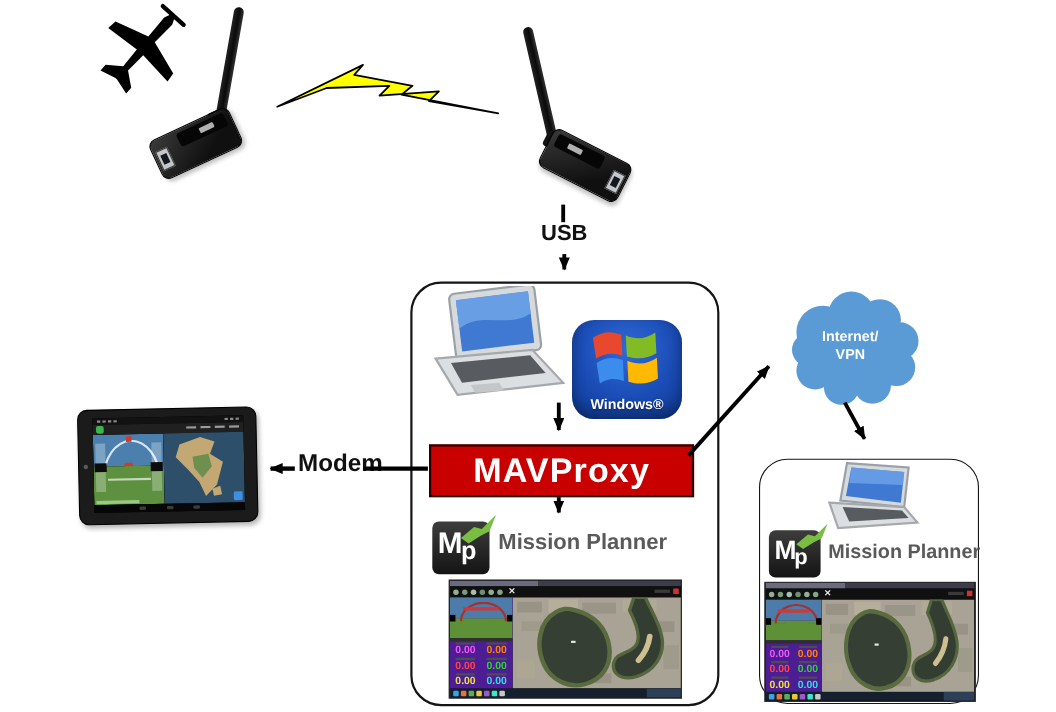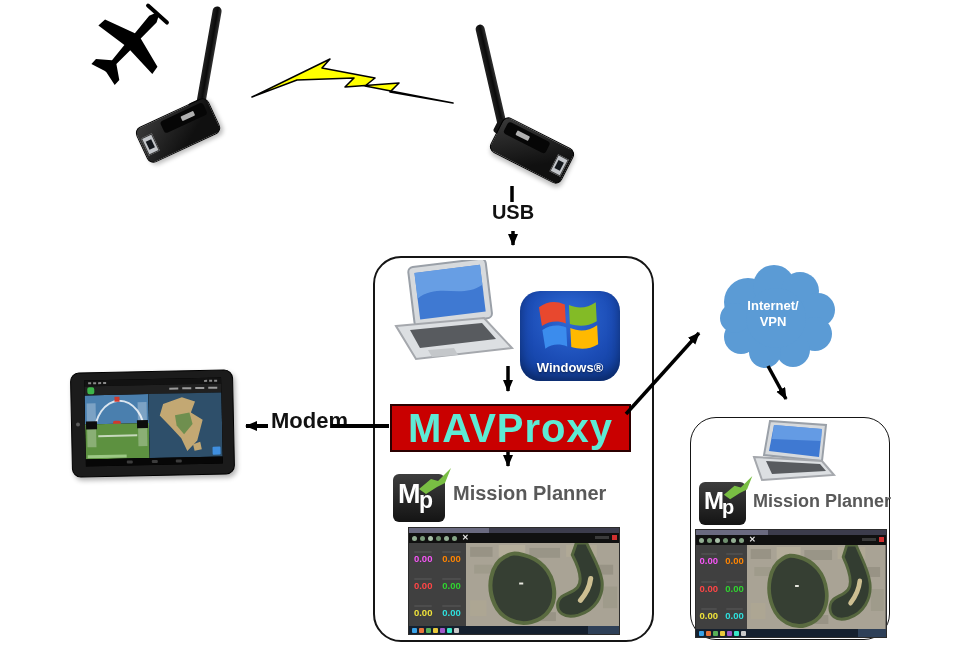--- a/index.html
+++ b/index.html
@@ -37,21 +37,21 @@
   .usb-port:after{content:"";position:absolute;left:2px;top:4px;right:2px;bottom:4px;background:#14181d;}
 
   
   .node-box{background:#fff;border:2px solid #151515;border-radius:28px;}
   #gcs-box{left:373px;top:256px;width:277px;height:382px;z-index:1;}
   #remote-box{left:690px;top:417px;width:198px;height:221px;border-width:1.5px;border-radius:26px;z-index:1;}
 
   
   #mavproxy{left:390px;top:404px;width:237px;height:44px;border:2px solid #2b0000;z-index:10;
             display:flex;align-items:center;justify-content:center;}
-  #mavproxy span{color:#5eead4;font-weight:800;font-size:40px;letter-spacing:1px;}
+  #mavproxy span{color:#ffffff;font-weight:800;font-size:31px;letter-spacing:1px;}
 
   
   #winlogo{left:520px;top:275px;width:100px;height:90px;border-radius:20px;z-index:5;
            background:radial-gradient(circle at 50% 30%,#2f6ad6 0%,#1b4cb5 55%,#0d3a95 100%);
            box-shadow:inset 0 -6px 12px rgba(0,0,0,.35);margin-top:16px;}
   #winlogo .wintext{position:absolute;left:0;right:0;bottom:6px;text-align:center;color:#fff;
            font-size:13px;font-weight:700;text-shadow:0 1px 2px rgba(0,0,0,.5);}
 
   
   .mplogo{background:linear-gradient(#3d3d3d,#141414);border-radius:6px;z-index:5;color:#fff;}
@@ -102,21 +102,21 @@
   .mpshot{background:#0c0c0c;border:1px solid #2c2c2c;z-index:5;display:flex;flex-direction:column;overflow:hidden;}
   #mpshot1{left:408px;top:527px;width:210px;height:106px;}
   #mpshot2{left:695px;top:529px;width:190px;height:107px;}
   .ms-title{height:5px;background:linear-gradient(90deg,#6a6a80 0 38%,#3c3c4c 38%);}
   .ms-toolbar{height:10px;background:#101010;position:relative;display:flex;align-items:center;gap:3px;padding-left:3px;}
   .ms-toolbar .tbi{width:5px;height:5px;border-radius:50%;background:#93ae93;}
   .ms-toolbar .tbx{color:#e8e8e8;font-size:8px;font-weight:700;line-height:1;margin-left:2px;}
   .ms-toolbar .mini{position:absolute;right:10px;top:3px;width:14px;height:3px;background:#3a3a3a;}
   .ms-toolbar .closedot{position:absolute;right:2px;top:2px;width:5px;height:5px;background:#d03030;}
   .ms-body{flex:1;display:flex;min-height:0;}
-  .ms-left{width:27%;display:flex;background:#404040;}
+  .ms-left{width:27%;display:flex;flex-direction:column;background:#4c1d95;}
   .ms-hud{height:44%;position:relative;overflow:hidden;}
   .ms-hud .sky{height:52%;background:#4d7cab;position:relative;}
   .ms-hud .redarc{position:absolute;left:15%;top:4px;width:70%;height:16px;border:2px solid #a8302a;border-bottom:none;
        border-radius:50% 50% 0 0/100% 100% 0 0;}
   .ms-hud .redtxt{position:absolute;left:22%;top:9px;width:56%;height:3px;background:#cc3a3a;}
   .ms-hud .ground{height:48%;background:#5e9038;}
   .ms-hud .nb{position:absolute;width:5px;height:6px;background:#000;top:45%;}
   .ms-hud .nb.l{left:0;} .ms-hud .nb.r{right:0;}
   .ms-hudbar{height:4%;background:#2f2f2f;}
   .ms-stats{flex:1;display:flex;flex-direction:column;justify-content:space-around;padding:1px 0;}

